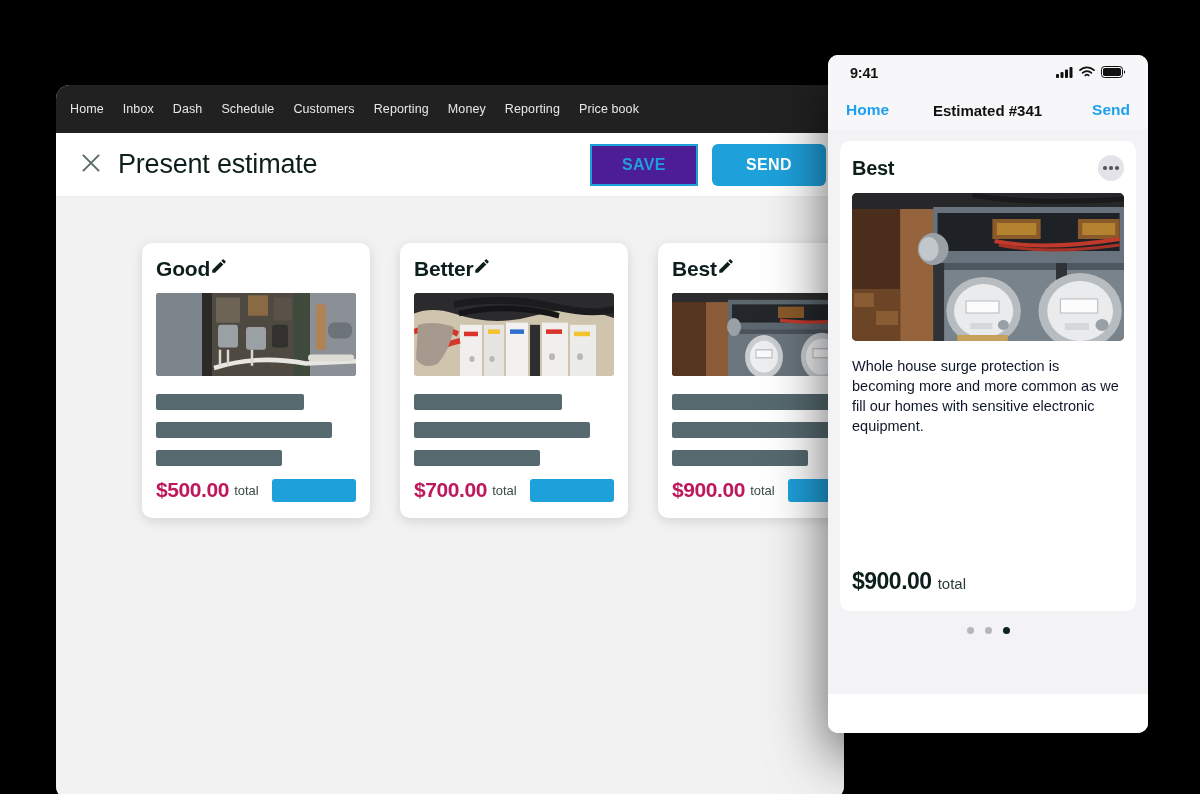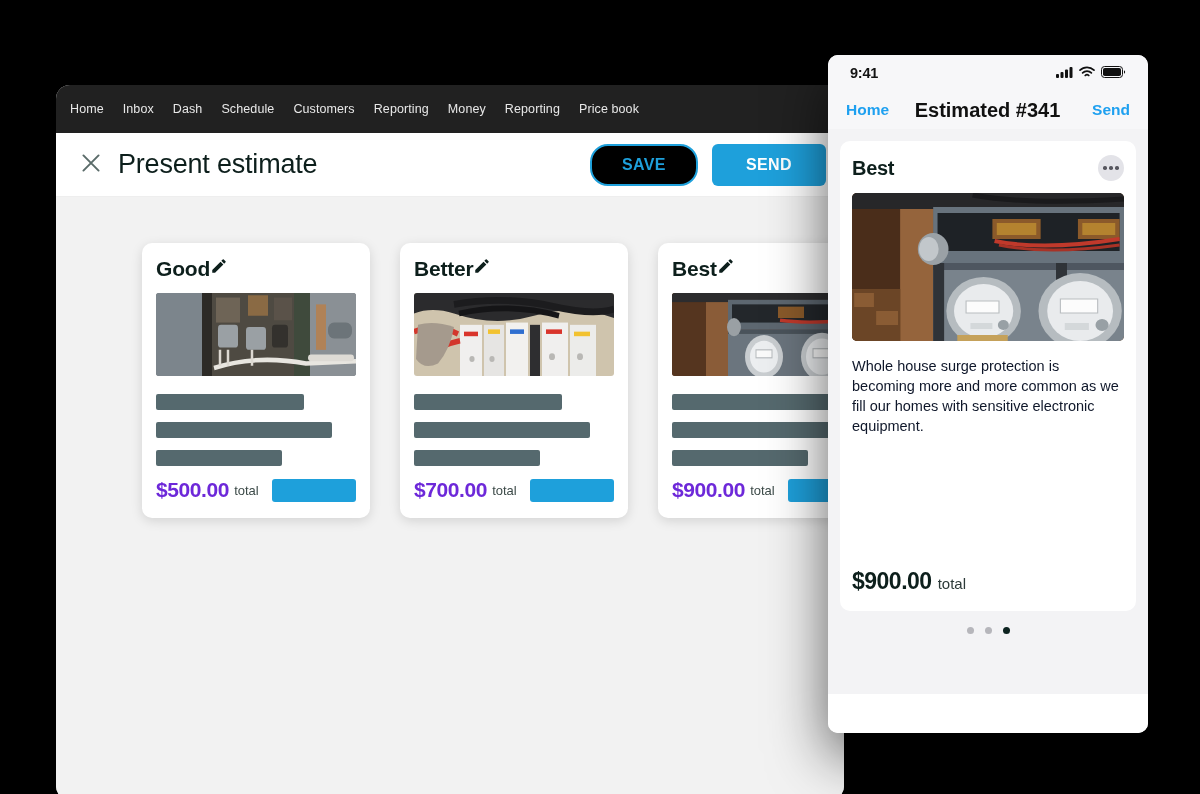--- a/index.html
+++ b/index.html
@@ -55,22 +55,22 @@
     display: flex; align-items: center; padding: 0 18px 0 22px;
     border-bottom: 1px solid #eeeeee;
   }
   .close-x { width: 26px; height: 26px; cursor: pointer; flex: 0 0 auto; }
   .page-title {
     margin-left: 14px; font-size: 27px; font-weight: 500;
     color: #0d1f1c; letter-spacing: -0.2px; white-space: nowrap;
   }
   .header-actions { margin-left: auto; display: flex; align-items: center; gap: 14px; }
   .btn-save {
-    background: #000000; color: #1ea0db;
-    border: 2px solid #1ea0db; border-radius: 18px;
+    background: #4c1d95; color: #1ea0db;
+    border: 2px solid #1ea0db; border-radius: 0;
     font-size: 16px; font-weight: 700; letter-spacing: .4px;
     padding: 11px 30px; cursor: pointer; line-height: 1; margin-left: 36px;
   }
   .btn-primary-cut {
     background: #1ea0db; color: #fff; border: none; border-radius: 6px;
     font-size: 16px; font-weight: 700; letter-spacing: .4px;
     padding: 13px 34px; cursor: pointer; line-height: 1; white-space: nowrap;
   }
 
   
@@ -91,21 +91,21 @@
   }
   .pencil-icon { margin-left: auto; width: 18px; height: 18px; cursor: pointer; }
   .card-photo {
     margin-top: 12px; width: 100%; height: 83px;
     border-radius: 3px; overflow: hidden; position: relative;
   }
   .card-photo svg { display: block; width: 100%; height: 100%; }
   .bars { margin-top: 18px; }
   .bar { height: 16px; border-radius: 2px; background: #55696e; margin-bottom: 12px; }
   .price-row { display: flex; align-items: center; margin-top: 12px; }
-  .price { font-size: 21px; font-weight: 700; color: #6d28d9; letter-spacing: -0.4px; }
+  .price { font-size: 21px; font-weight: 700; color: #be185d; letter-spacing: -0.4px; }
   .price-sub { font-size: 13px; color: #3c4a48; margin-left: 5px; font-weight: 400; }
   .card-cta {
     margin-left: auto; width: 84px; height: 23px;
     background: #1ea0db; border-radius: 3px; border: none; cursor: pointer;
   }
 
   
   .phone {
     position: absolute; left: 828px; top: 55px;
     width: 320px; height: 678px;
@@ -120,21 +120,21 @@
   }
   .status-time { font-size: 14.5px; font-weight: 700; color: #121212; letter-spacing: -0.2px; }
   .status-icons { margin-left: auto; display: flex; align-items: center; gap: 6px; }
   .phone-navbar {
     height: 38px; background: #f7f7f9;
     display: flex; align-items: center; padding: 0 18px;
   }
   .nav-close { color: #1ea0f0; font-size: 15.5px; font-weight: 600; cursor: pointer; }
   .nav-title {
     position: absolute; left: 0; right: 1px; text-align: center;
-    font-size: 20px; font-weight: 700; color: #111; pointer-events: none;
+    font-size: 15px; font-weight: 700; color: #111; pointer-events: none;
   }
   .nav-send { margin-left: auto; color: #1ea0f0; font-size: 15.5px; font-weight: 600; cursor: pointer; }
   .phone-body { background: #f3f3f5; padding: 12px 12px 0 12px; height: 565px; }
   .phone-card {
     background: #fff; border-radius: 10px; padding: 14px 12px 16px 12px;
     height: 470px; display: flex; flex-direction: column;
   }
   .pc-head { display: flex; align-items: center; }
   .pc-title { font-size: 20px; font-weight: 700; color: #0d1f1c; letter-spacing: -0.3px; }
   .dots-btn {

